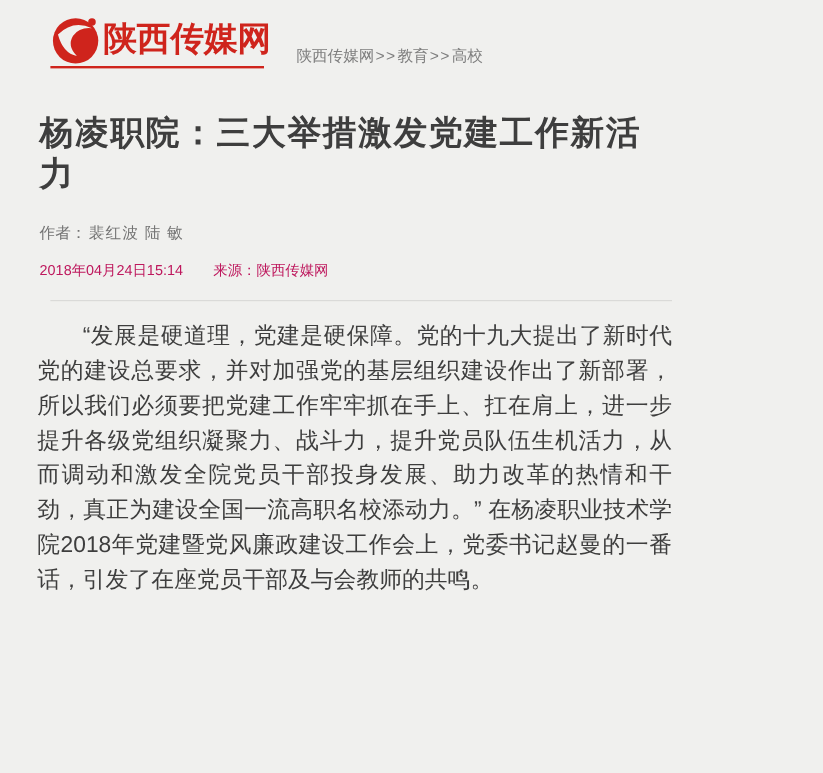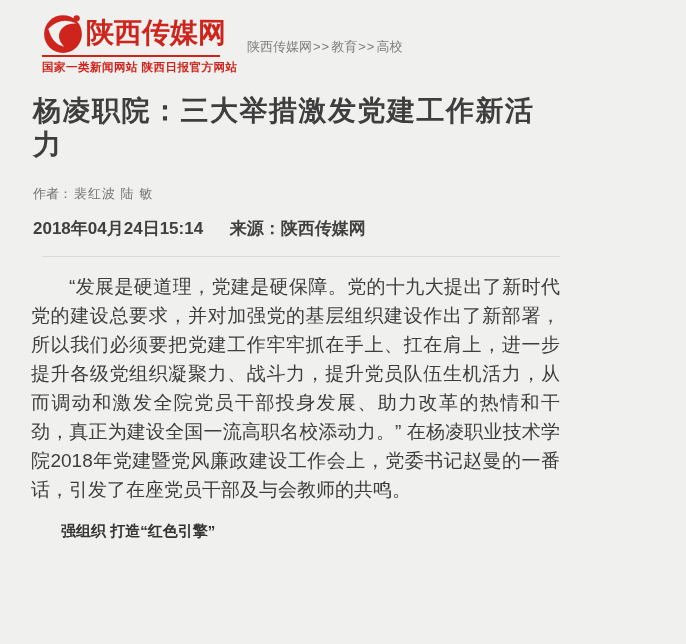--- a/index.html
+++ b/index.html
@@ -56,21 +56,21 @@
   .article-title {
     font-size: 28px;
     font-weight: bold;
     color: #3e3e3e;
     margin: 18px 0 0 2px;
     letter-spacing: 1.5px;
     line-height: 1.2;
   }
   .meta-author { margin: 24px 0 0 2px; font-size: 13px; color: #737373; }
   .meta-author .names { margin-left: 2px; letter-spacing: 1px; }
-  .meta-date { margin: 14px 0 0 2px; font-size: 17px; color: #404040; font-weight: bold; }
+  .meta-date { margin: 14px 0 0 2px; font-size: 12px; color: #be185d; }
   .meta-date .src { margin-left: 22px; }
   .sep {
     border: none;
     border-top: 1px solid #dadad8;
     margin: 16px 0 0 11px;
     height: 0;
   }
   .article-body { padding-top: 6px; }
   .article-body p {
     font-size: 19px;
@@ -100,21 +100,20 @@
         <span class="logo-icon">
           <svg viewBox="0 0 40 40" xmlns="http://www.w3.org/2000/svg">
             <circle cx="20" cy="21" r="18" fill="#cf241c"></circle>
             <path d="M6 16 Q18 4 33 11 Q23 10 18 17 Q13 25 21 33 Q10 31 6 16 Z" fill="#f0f0ee"></path>
             <circle cx="33" cy="6" r="3" fill="#cf241c"></circle>
           </svg>
         </span>
         <span class="logo-text">陕西传媒网</span>
       </div>
       <div class="logo-divider"></div>
-      <div class="logo-tagline">国家一类新闻网站  陕西日报官方网站</div>
     </div>
 
     <nav class="breadcrumb" id="breadcrumb"><span class="crumb">陕西传媒网</span><span class="crumb-sep">&gt;&gt;</span><span class="crumb">教育</span><span class="crumb-sep">&gt;&gt;</span><span class="crumb">高校</span></nav>
   </header>
 
   <main>
     <h1 class="article-title">杨凌职院：三大举措激发党建工作新活力</h1>
 
     <div class="meta-author">
       <span>作者：</span><span class="names">裴红波 陆 敏</span>
@@ -124,17 +123,16 @@
       <span>2018年04月24日15:14</span>
       <span class="src">
         <span>来源：</span><span>陕西传媒网</span>
       </span>
     </div>
 
     <hr class="sep">
 
     <article class="article-body" id="article-body">
         <p>“发展是硬道理，党建是硬保障。党的十九大提出了新时代党的建设总要求，并对加强党的基层组织建设作出了新部署，所以我们必须要把党建工作牢牢抓在手上、扛在肩上，进一步提升各级党组织凝聚力、战斗力，提升党员队伍生机活力，从而调动和激发全院党员干部投身发展、助力改革的热情和干劲，真正为建设全国一流高职名校添动力。” 在杨凌职业技术学院2018年党建暨党风廉政建设工作会上，党委书记赵曼的一番话，引发了在座党员干部及与会教师的共鸣。</p>
-        <h3>强组织 打造“红色引擎”</h3>
       </article>
   </main>
 
 </div>
 
 </body></html>

